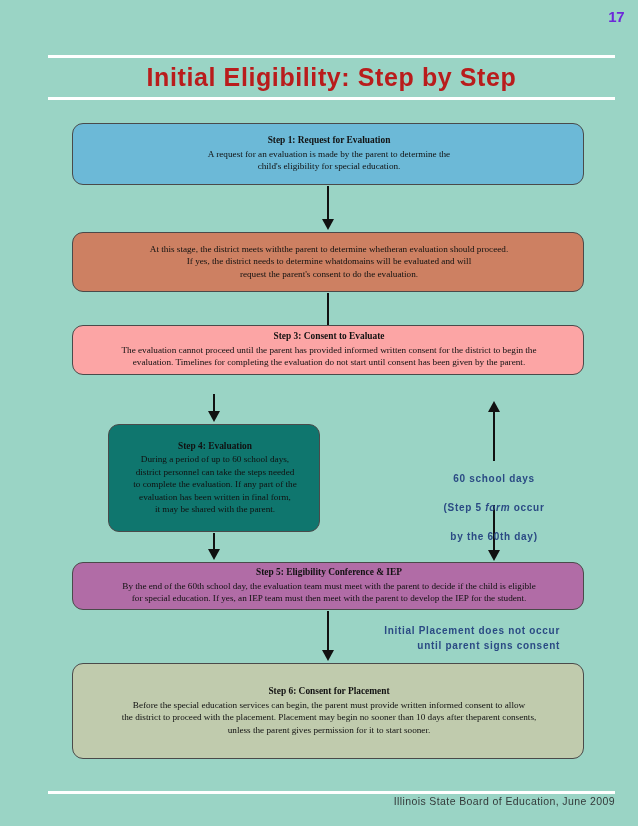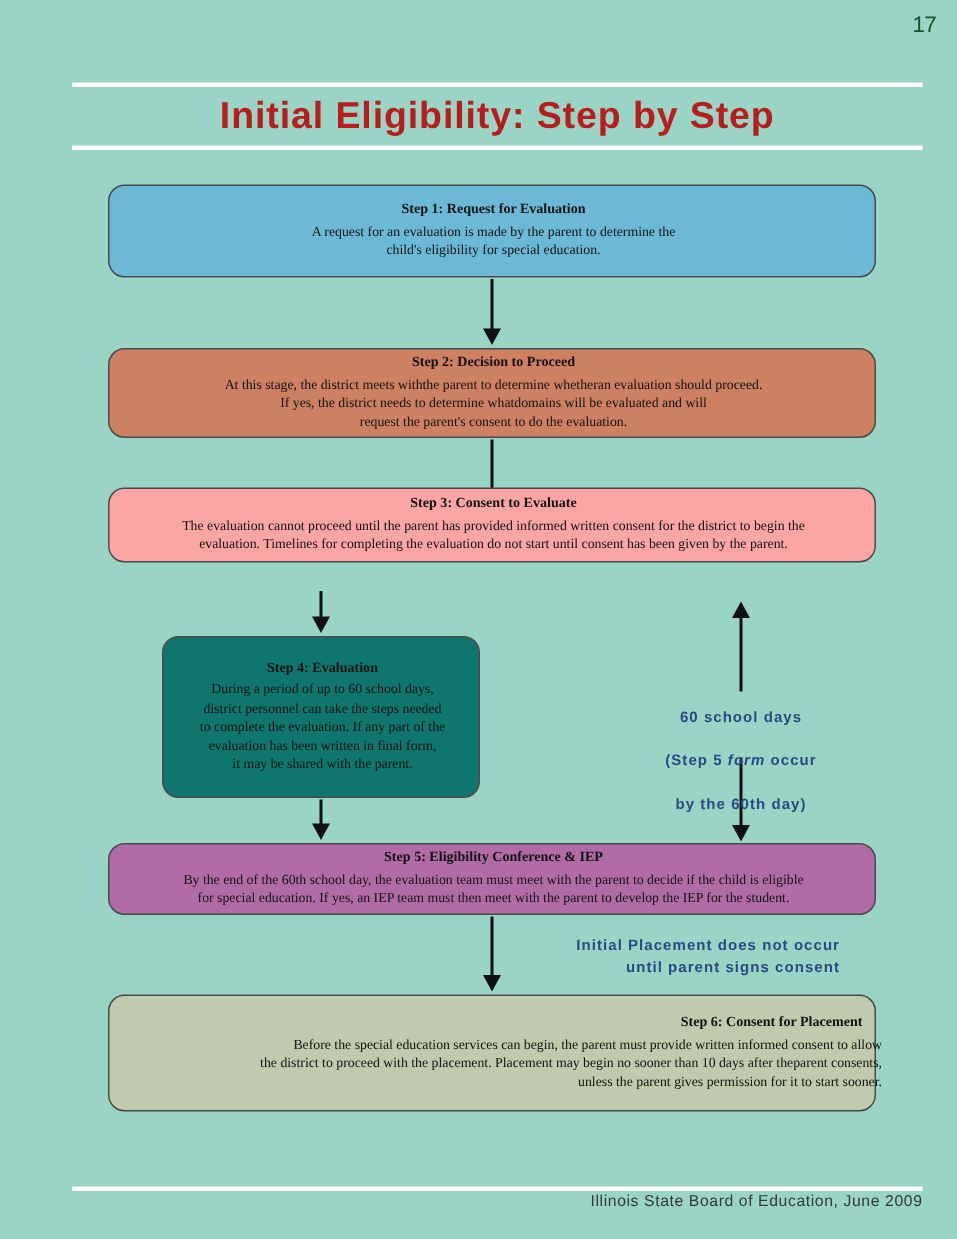--- a/index.html
+++ b/index.html
@@ -20,23 +20,23 @@
     width: 638px;
     height: 826px;
   }
 
   
   .page-number {
     position: absolute;
     top: 8px;
     right: 14px;
     font-family: "Liberation Sans", sans-serif;
-    font-weight: normal;
+    font-weight: bold;
     font-size: 15px;
-    color: #14532d;
+    color: #6d28d9;
     letter-spacing: -0.5px;
   }
 
   
   .title-block {
     position: absolute;
     top: 55px;
     left: 48px;
     width: 567px;
   }
@@ -82,21 +82,21 @@
   .box .bb {
     font-size: 9.2px;
     white-space: pre-line;
   }
 
   #step1 { left: 72px;  top: 123px; width: 512px; height: 62px; background: #6cb9d7; }
   #step2 { left: 72px;  top: 232px; width: 512px; height: 60px; background: #cd8062; }
   #step3 { left: 72px;  top: 325px; width: 512px; height: 50px; background: #fca5a5; }
   #step4 { left: 108px; top: 424px; width: 212px; height: 108px; background: #0f766e; }
   #step5 { left: 72px;  top: 562px; width: 512px; height: 48px; background: #b16ca6; }
-  #step6 { left: 72px;  top: 663px; width: 512px; height: 78px; background: #c0cbad; text-align: right; }
+  #step6 { left: 72px;  top: 663px; width: 512px; height: 96px; background: #c0cbad; }
 
   
   #step3 .bb, #step5 .bb, #step6 .bb {
     margin-left: -13px;
     margin-right: -13px;
   }
 
   
   .arrow {
     position: absolute;
@@ -202,21 +202,20 @@
     <div class="bb">A request for an evaluation is made by the parent to determine the
 child's eligibility for special education.</div>
   </div>
 
   <div class="arrow" id="arrow1">
     <div class="shaft"></div>
     <div class="head-down"></div>
   </div>
 
   <div class="box" id="step2">
-    <div class="bt">Step 2: Decision to Proceed</div>
     <div class="bb">At this stage, the district meets withthe parent to determine whetheran evaluation should proceed.
 If yes, the district needs to determine whatdomains will be evaluated and will
 request the parent's consent to do the evaluation.</div>
   </div>
 
   <div class="arrow" id="arrow2">
     <div class="shaft"></div>
     <div class="head-down"></div>
   </div>
   <div class="note" id="note2">Timeline does not start

